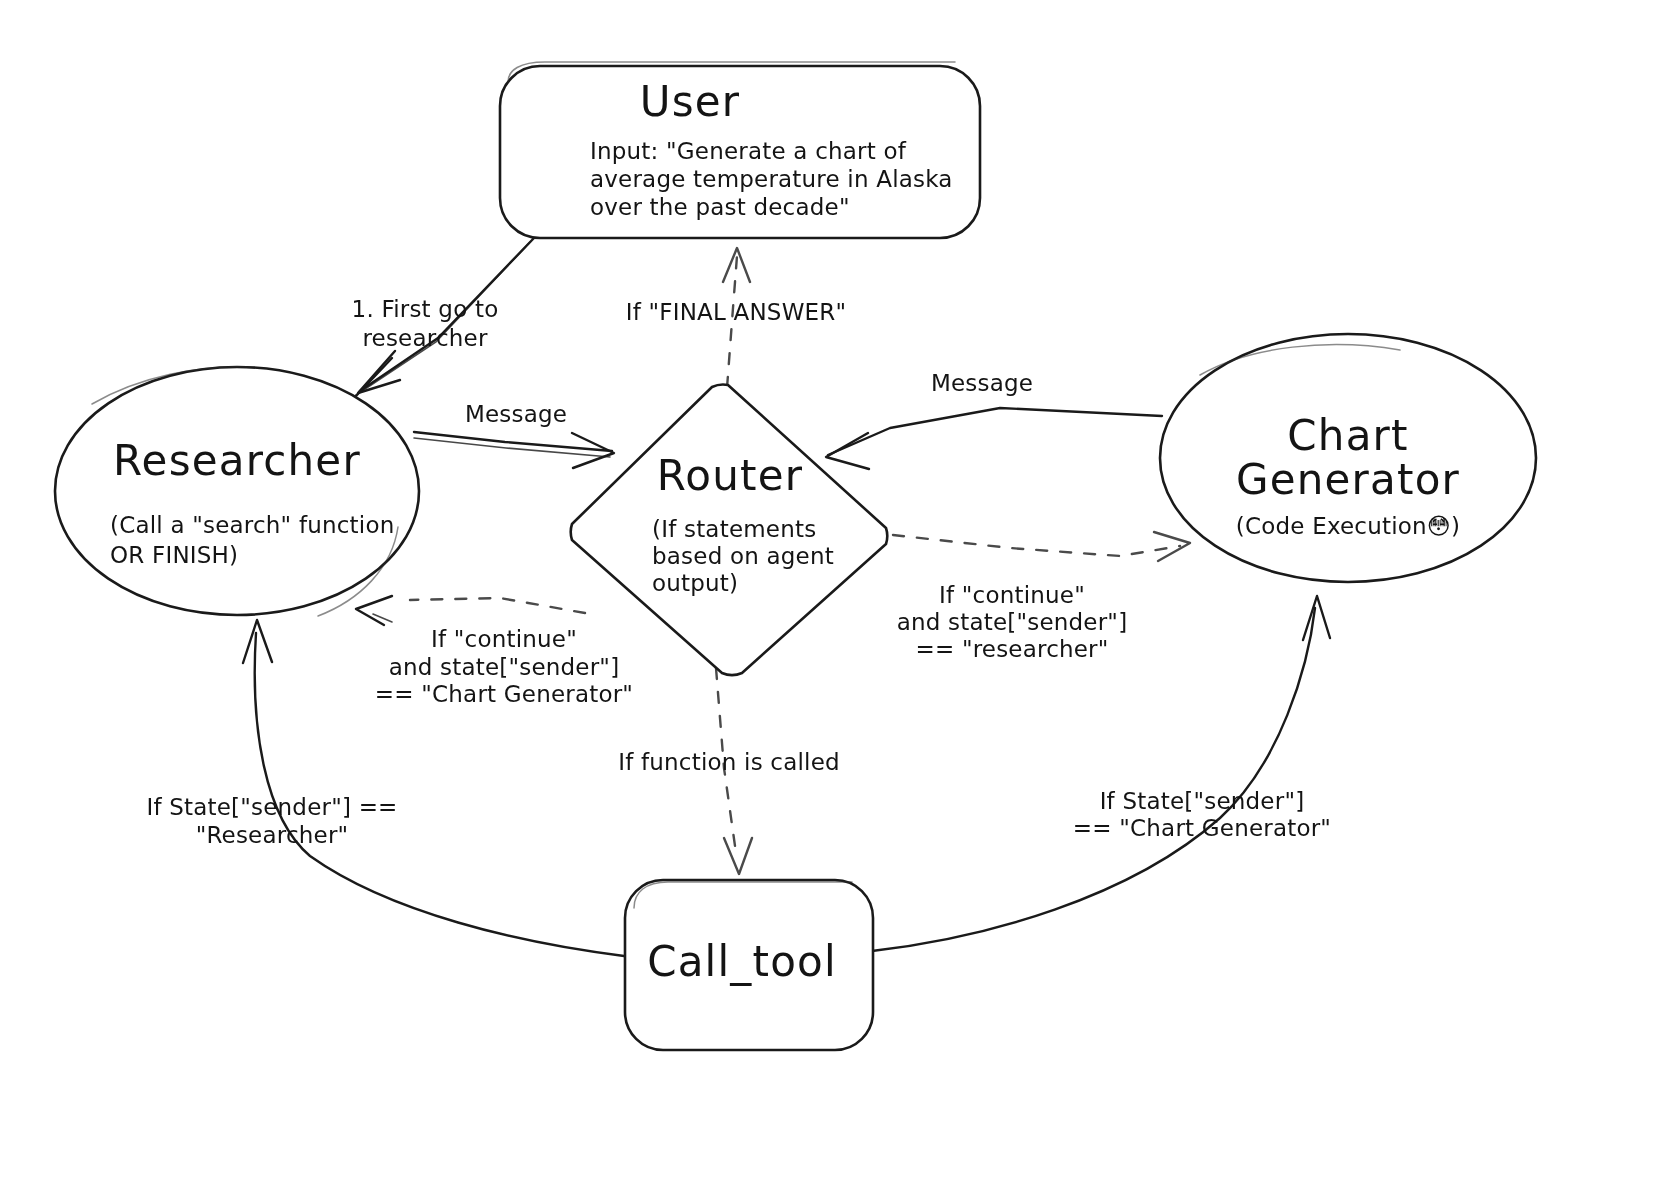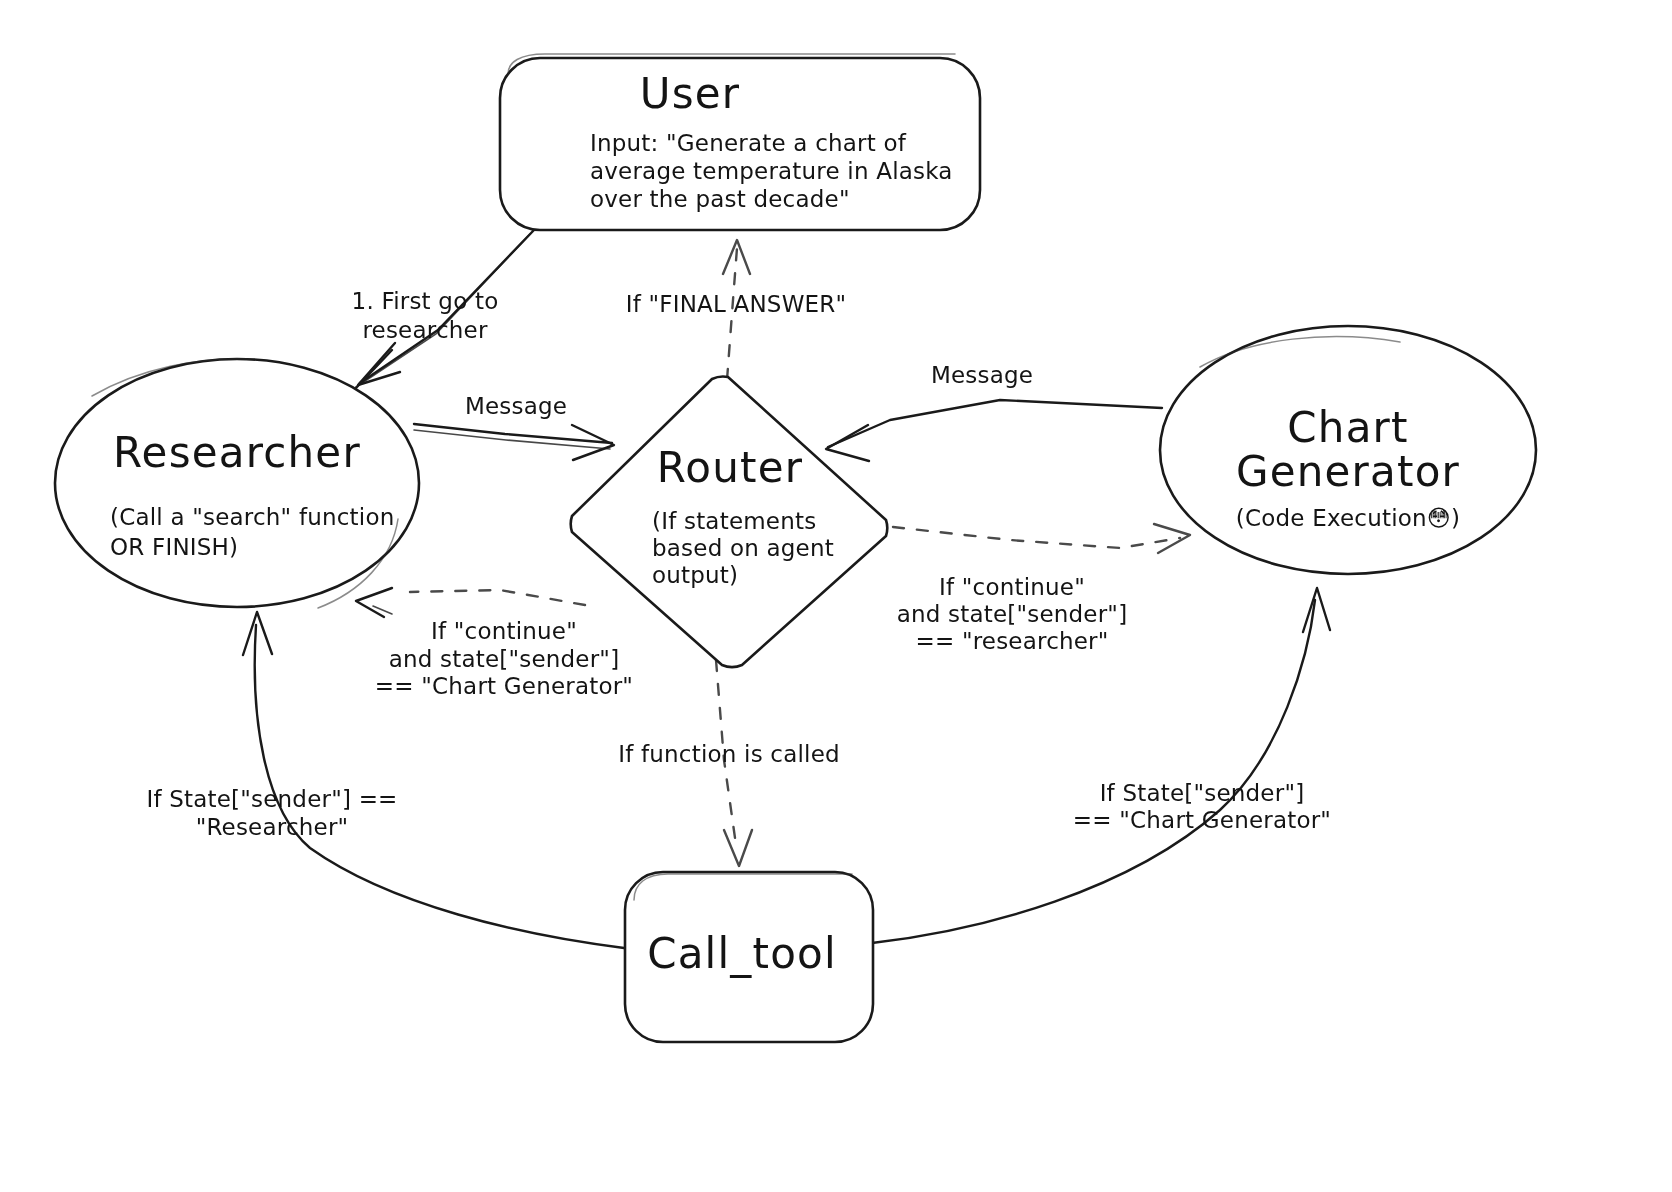--- a/index.html
+++ b/index.html
@@ -10,20 +10,21 @@
   body {
     width: 1672px;
     height: 1192px;
     overflow: hidden;
     font-family: "DejaVu Sans", sans-serif;
     position: relative;
   }
   #canvas-root {
     position: absolute;
     inset: 0;
+    margin-top: 8px;
   }
   svg.diagram {
     position: absolute;
     top: 0;
     left: 0;
     width: 1672px;
     height: 1192px;
   }
   .node-shape {
     fill: #ffffff;

